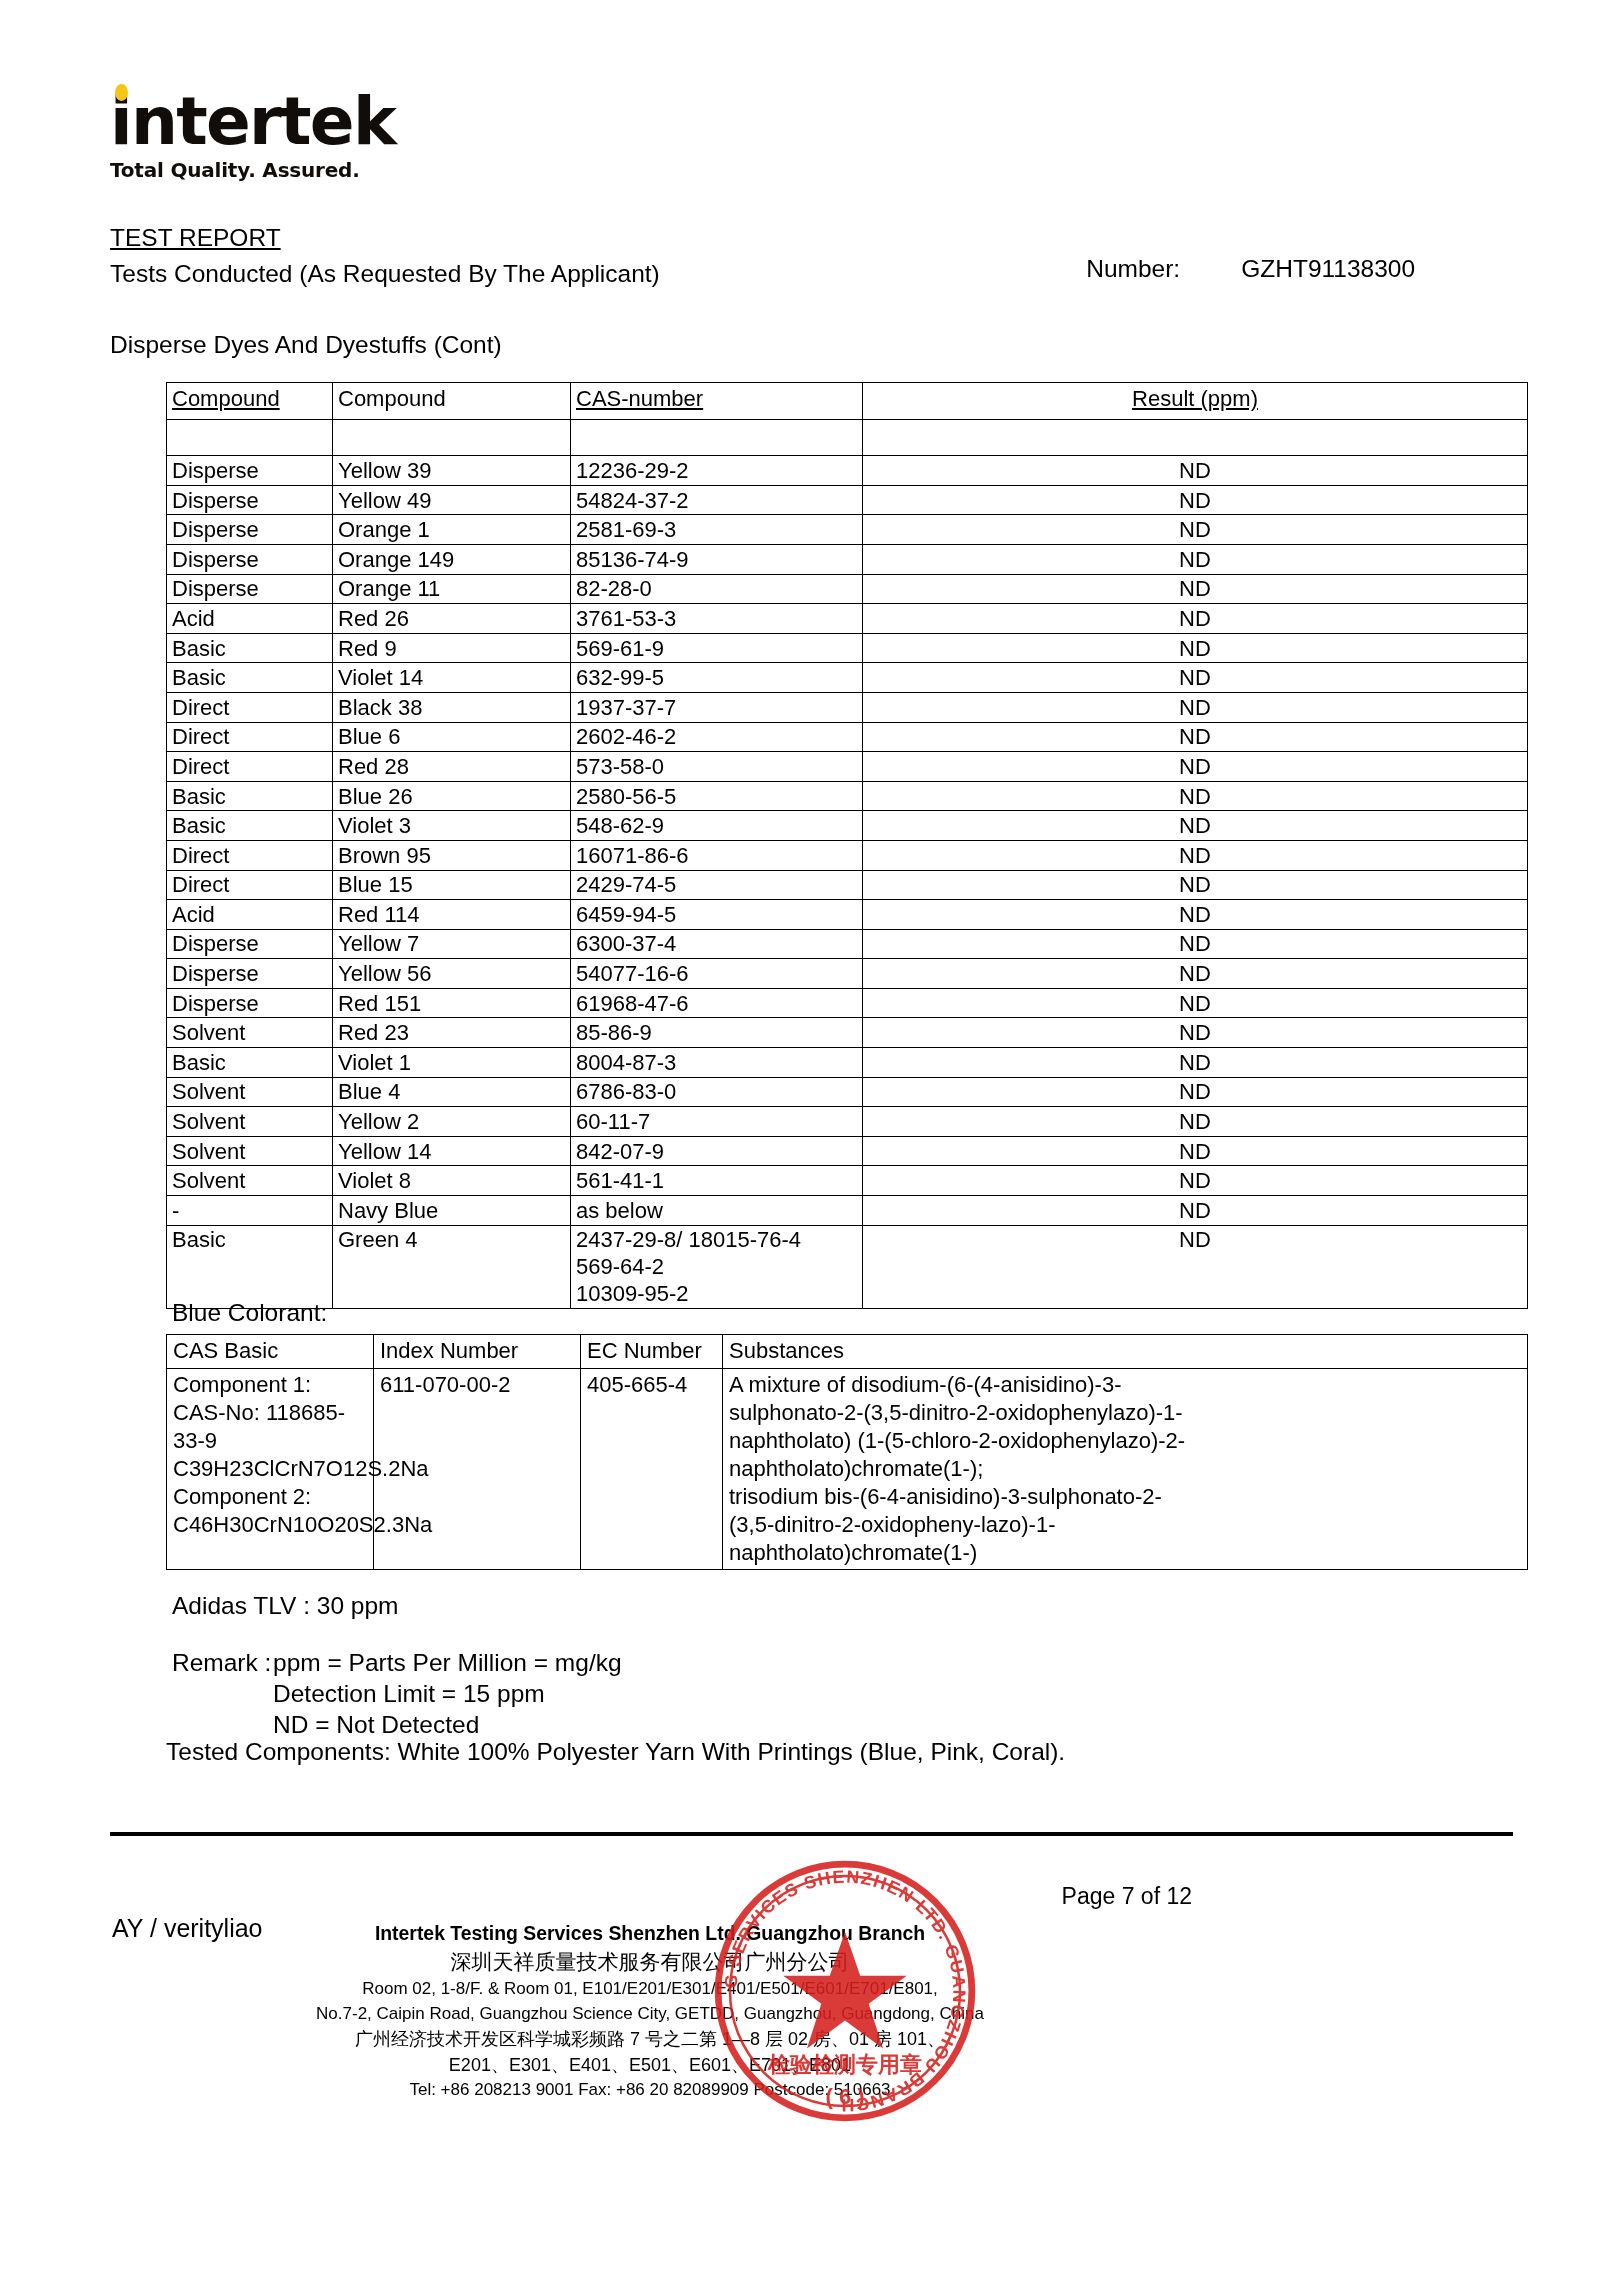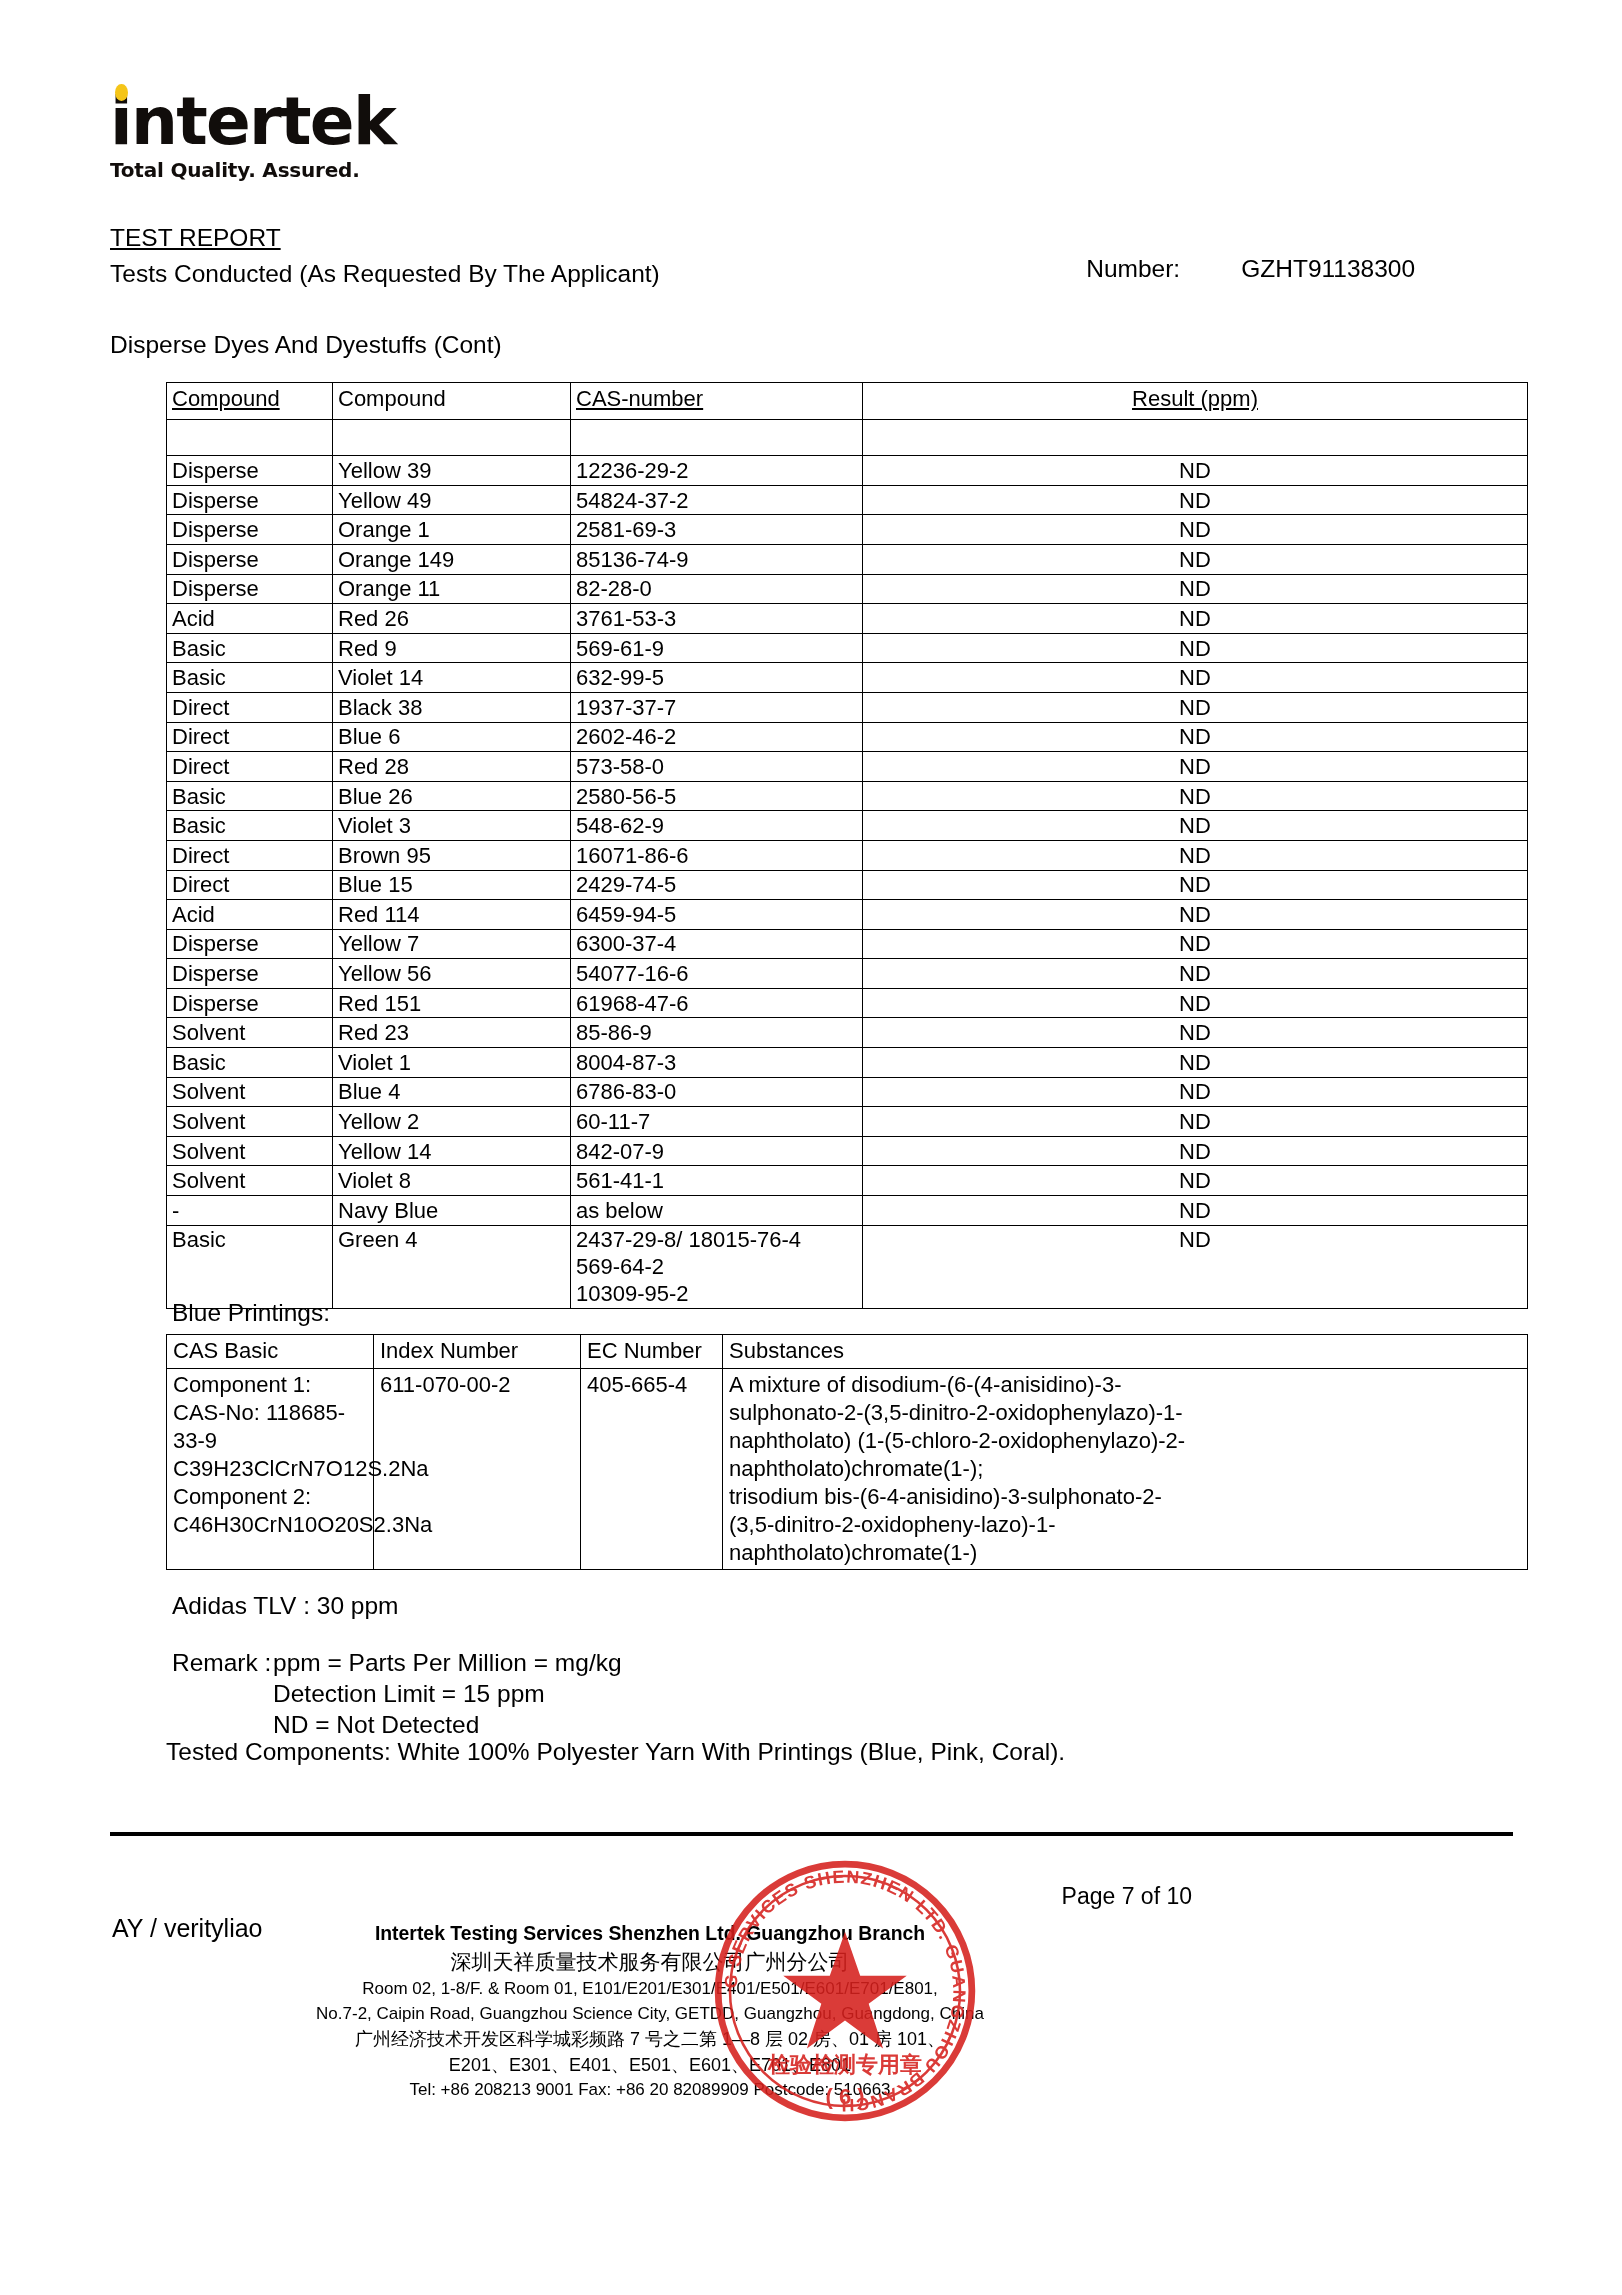--- a/index.html
+++ b/index.html
@@ -462,21 +462,21 @@
           <td>Basic</td>
           <td>Green 4</td>
           <td>2437-29-8/ 18015-76-4
 569-64-2
 10309-95-2</td>
           <td class="res">ND</td>
         </tr>
       </tbody>
   </table>
 
-  <div class="blue-label">Blue Printings:</div>
+  <div class="blue-label">Blue Colorant:</div>
   <table class="blue-table">
     <colgroup>
         <col class="b1">
         <col class="b2">
         <col class="b3">
         <col class="b4">
       </colgroup>
     <thead>
       <tr>
         <th>CAS Basic</th>
@@ -509,21 +509,21 @@
 
   <div class="remark">
     <span class="rk-label">Remark :</span><span class="rk-lines" id="remark-lines"><div>ppm = Parts Per Million = mg/kg</div><div>Detection Limit = 15 ppm</div><div>ND = Not Detected</div></span>
   </div>
 
   <div class="tested">Tested Components: White 100% Polyester Yarn With Printings (Blue, Pink, Coral).</div>
 
   <div class="rule"></div>
 
   <div class="foot-left">AY / verityliao</div>
-  <div class="foot-right">Page 7 of 10</div>
+  <div class="foot-right">Page 7 of 12</div>
 
   <div class="foot-center">
     <div class="foot-company">Intertek Testing Services Shenzhen Ltd. Guangzhou Branch</div>
     <div class="foot-company-cn">深圳天祥质量技术服务有限公司广州分公司</div>
     <div class="foot-addr">Room 02, 1-8/F. &amp; Room 01, E101/E201/E301/E401/E501/E601/E701/E801,</div>
     <div class="foot-addr">No.7-2, Caipin Road, Guangzhou Science City, GETDD, Guangzhou, Guangdong, China</div>
     <div class="foot-addr-cn">广州经济技术开发区科学城彩频路 7 号之二第 1—8 层 02 房、01 房 101、</div>
     <div class="foot-addr-cn">E201、E301、E401、E501、E601、E701、E801</div>
     <div class="foot-addr">Tel: +86 208213 9001 Fax: +86 20 82089909 Postcode: 510663</div>
   </div>

